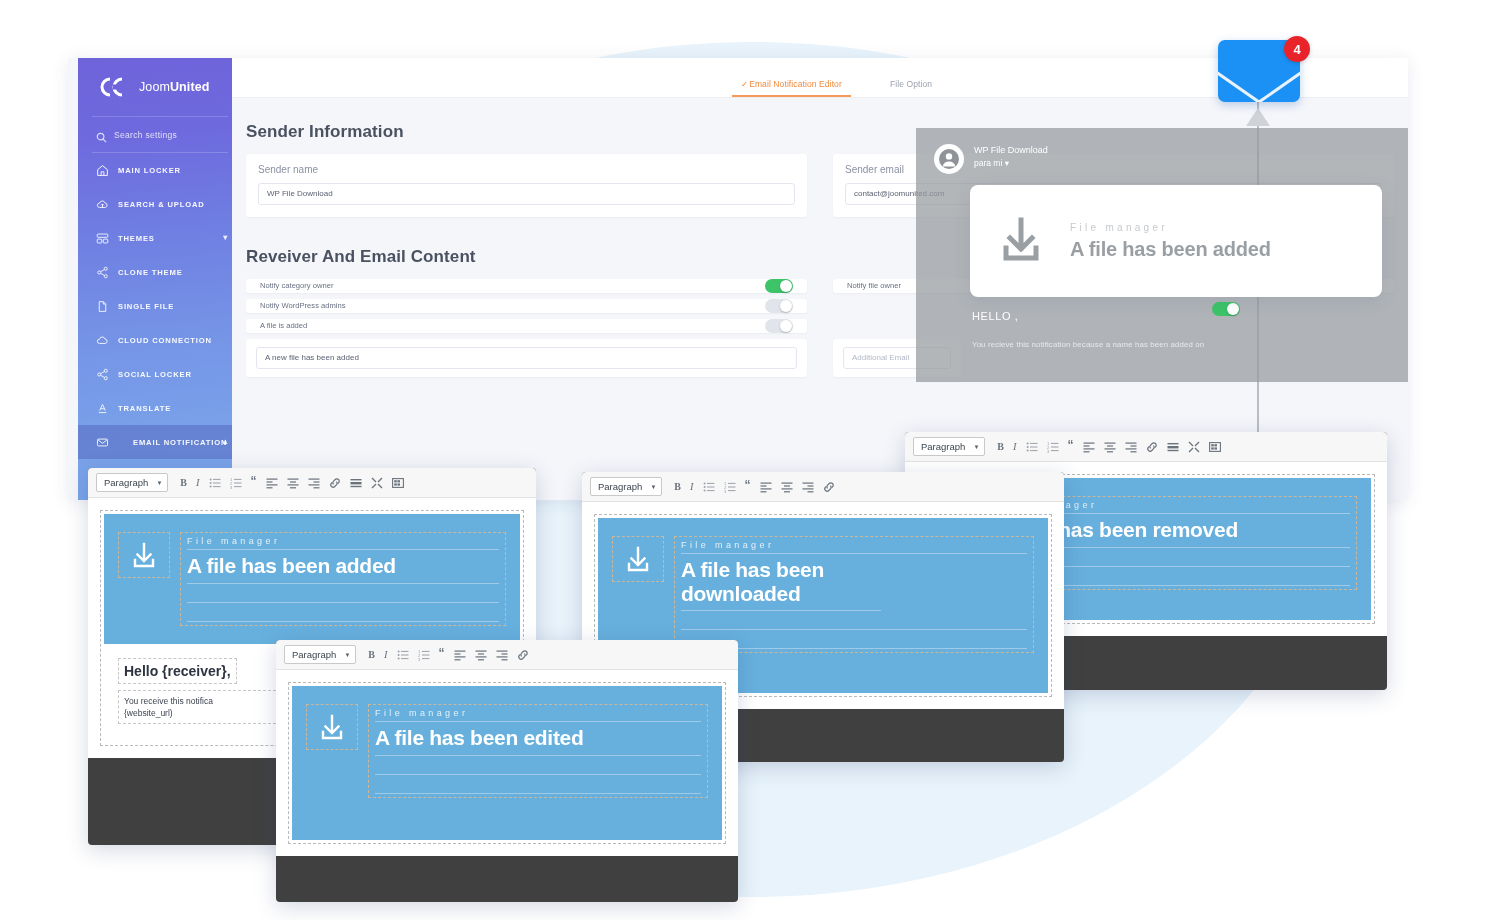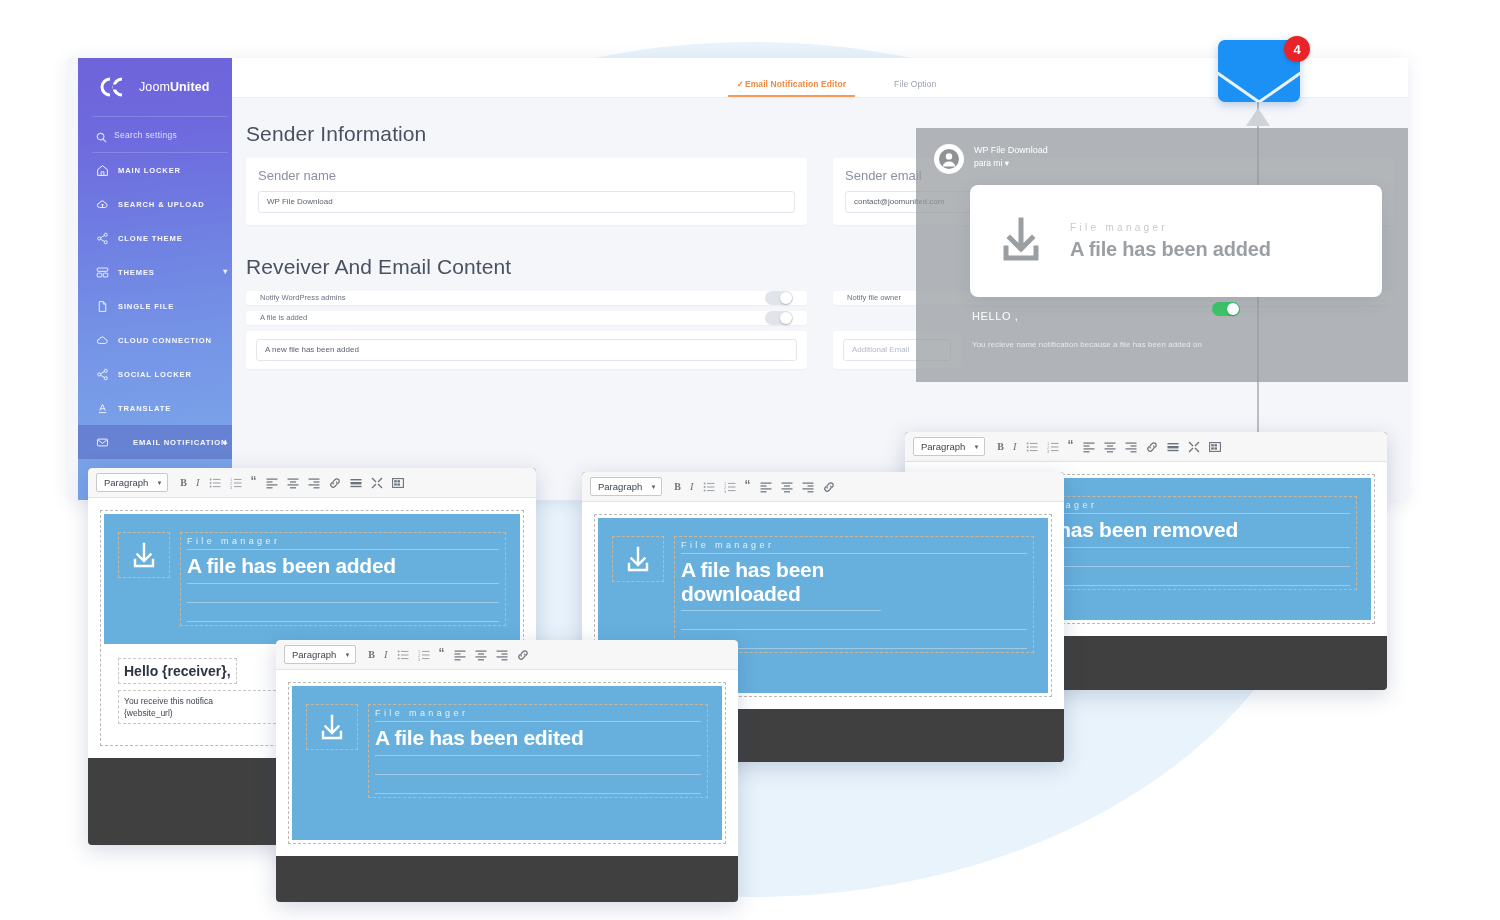--- a/index.html
+++ b/index.html
@@ -49,34 +49,34 @@
     position:absolute; right:14px; font-size:8px; opacity:.9; line-height:1;
   }
 
   
   #main { position:absolute; left:164px; top:0; right:0; bottom:0; background:#f5f6fa; }
   #tabbar {
     height:40px; background:#ffffff; display:flex; align-items:flex-end;
     justify-content:center; gap:48px; border-bottom:1px solid #eceef3;
   }
   .tab { font-size:8.5px; padding-bottom:8px; position:relative; cursor:pointer; color:#9aa1ae; letter-spacing:.1px;}
-  .tab.active { color:#f18a3e; font-weight:700;margin-left:33px; }
+  .tab.active { color:#f18a3e; font-weight:400;margin-left:33px; }
   .tab.active:after {
     content:""; position:absolute; left:-9px; right:-9px; bottom:0; height:2.5px; background:#f59a5a;
   }
   .tab .chk { margin-right:1px; }
 
-  .sec-title { font-size:21px; color:#4a5160; font-weight:400; padding:24px 0 12px 14px; letter-spacing:.1px;}
+  .sec-title { font-size:17px; color:#4a5160; font-weight:700; padding:24px 0 12px 14px; letter-spacing:.1px;}
   .rows { padding:0 14px; }
   .row2 { display:flex; gap:26px; margin-bottom:6px; }
   .fld {
     background:#fff; border-radius:3px; padding:10px 12px 12px; flex:1;
     box-shadow:0 1px 2px rgba(60,70,110,.05);
   }
-  .fld label { display:block; font-size:13px; color:#8a91a0; margin-bottom:7px; }
+  .fld label { display:block; font-size:10px; color:#8a91a0; margin-bottom:7px; }
   .fld input {
     width:100%; border:1px solid #e3e6ee; border-radius:3px; height:22px;
     font-size:8px; color:#5b6272; padding:0 8px; font-family:inherit; outline:none; background:#fff;
   }
   .fld input::placeholder { color:#b3b9c6; }
 
   .toggle-card {
     background:#fff; border-radius:3px; height:38px; flex:1; display:flex;
     align-items:center; justify-content:space-between; padding:0 14px;
     box-shadow:0 1px 2px rgba(60,70,110,.05); margin-bottom:6px;
@@ -259,38 +259,38 @@
           <svg viewBox="0 0 16 16">
             <path d="M4.2 11.6a2.6 2.6 0 01.2-5.2A3.4 3.4 0 0111 6.1a2.8 2.8 0 01.6 5.5z" fill="none" stroke="#fff" stroke-width="1.1"></path>
             <path d="M8 12V7.4M6.3 9L8 7.3 9.7 9" fill="none" stroke="#fff" stroke-width="1.1"></path>
           </svg>
         </span>
       <span>SEARCH &amp; UPLOAD</span>
     </div>
     <div class="nav-item">
       <span class="n-ico">
           <svg viewBox="0 0 16 16">
+            <rect x="1.5" y="2.5" width="13" height="4" rx="1" fill="none" stroke="#fff" stroke-width="1.1"></rect>
+            <rect x="1.5" y="8.8" width="5.6" height="4.7" rx="1" fill="none" stroke="#fff" stroke-width="1.1"></rect>
+            <rect x="8.9" y="8.8" width="5.6" height="4.7" rx="1" fill="none" stroke="#fff" stroke-width="1.1"></rect>
+          </svg>
+        </span>
+      <span>THEMES</span>
+      <span class="caret">▾</span>
+    </div>
+    <div class="nav-item">
+      <span class="n-ico">
+          <svg viewBox="0 0 16 16">
             <circle cx="12" cy="3.4" r="1.9" fill="none" stroke="#fff" stroke-width="1.1"></circle>
             <circle cx="4" cy="8" r="1.9" fill="none" stroke="#fff" stroke-width="1.1"></circle>
             <circle cx="12" cy="12.6" r="1.9" fill="none" stroke="#fff" stroke-width="1.1"></circle>
             <path d="M5.7 7L10.3 4.4M5.7 9L10.3 11.6" stroke="#fff" stroke-width="1.1" fill="none"></path>
           </svg>
         </span>
       <span>CLONE THEME</span>
-    </div>
-    <div class="nav-item">
-      <span class="n-ico">
-          <svg viewBox="0 0 16 16">
-            <rect x="1.5" y="2.5" width="13" height="4" rx="1" fill="none" stroke="#fff" stroke-width="1.1"></rect>
-            <rect x="1.5" y="8.8" width="5.6" height="4.7" rx="1" fill="none" stroke="#fff" stroke-width="1.1"></rect>
-            <rect x="8.9" y="8.8" width="5.6" height="4.7" rx="1" fill="none" stroke="#fff" stroke-width="1.1"></rect>
-          </svg>
-        </span>
-      <span>THEMES</span>
-      <span class="caret">▾</span>
     </div>
     <div class="nav-item">
       <span class="n-ico">
           <svg viewBox="0 0 16 16">
             <path d="M4 2h5l3 3v9H4z" fill="none" stroke="#fff" stroke-width="1.1"></path>
             <path d="M9 2v3h3" fill="none" stroke="#fff" stroke-width="1.1"></path>
           </svg>
         </span>
       <span>SINGLE FILE</span>
     </div>
@@ -357,20 +357,24 @@
           <input value="contact@joomunited.com" style="">
         </div>
       </div>
     </div>
 
     <div class="sec-title">Reveiver And Email Content</div>
     <div class="rows">
       <div class="row2">
         <div class="col">
           <div class="toggle-card">
+            <span class="lbl">Notify category owner</span>
+            <span class="sw on"></span>
+          </div>
+          <div class="toggle-card">
             <span class="lbl">Notify WordPress admins</span>
             <span class="sw off"></span>
           </div>
           <div class="toggle-card">
             <span class="lbl">A file is added</span>
             <span class="sw off"></span>
           </div>
           <div class="plain-card">
             <input value="A new file has been added" style="">
           </div>
@@ -410,21 +414,21 @@
           <circle cx="10" cy="7.4" r="3.2" fill="#fff"></circle>
           <path d="M3.6 17.6a6.6 6.6 0 0112.8 0z" fill="#fff"></path>
         </svg>
     </div>
     <div class="sn">
       <div>WP File Download</div>
       <div class="sub"><span>para mi</span> <span>▾</span></div>
     </div>
   </div>
   <div id="mail-hello">HELLO ,</div>
-  <div id="mail-body">You recieve name notification because a file has been added on</div>
+  <div id="mail-body">You recieve this notification because a name has been added on</div>
 </div>
 <div id="mail-toggle"><span class="sw on" style="display:inline-block"></span></div>
 
 <div id="mail-card">
   <span class="dl">
     <svg width="54" height="54" viewBox="0 0 54 54">
       <path d="M27 6v28M16 24l11 11 11-11" fill="none" stroke="#9a9fa3" stroke-width="5" stroke-linecap="square"></path>
       <path d="M12 34v10h30V34" fill="none" stroke="#9a9fa3" stroke-width="5" stroke-linecap="square"></path>
     </svg>
   </span>

